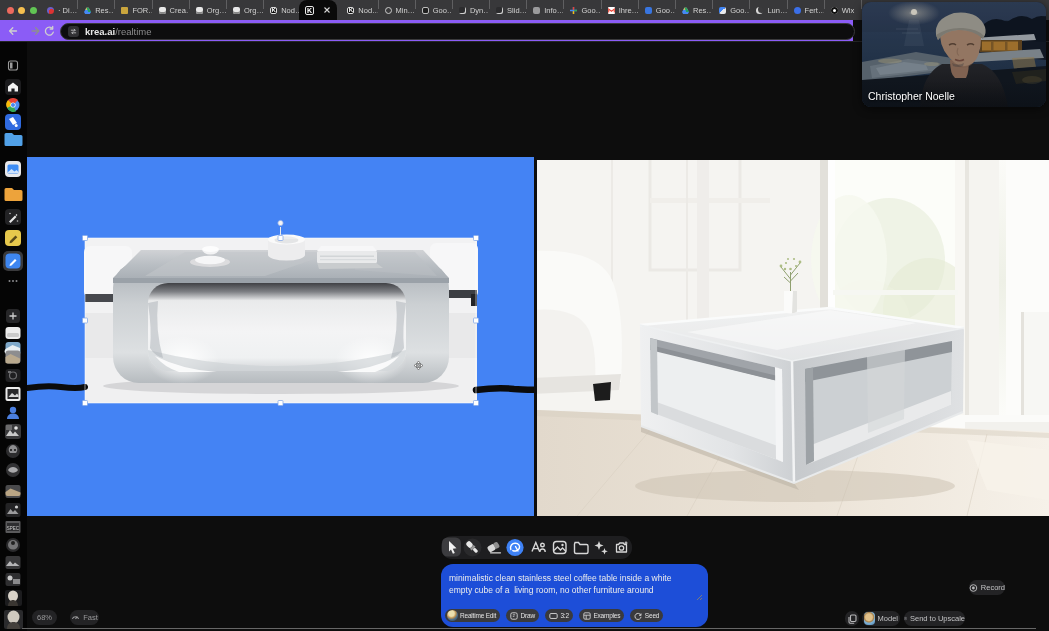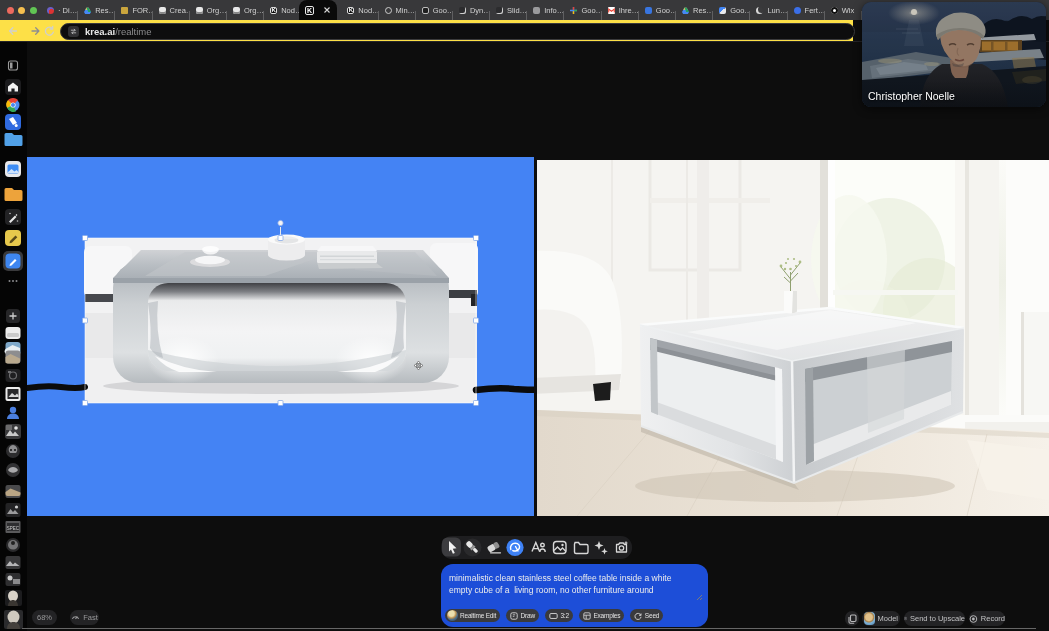--- a/index.html
+++ b/index.html
@@ -20,21 +20,21 @@
   .docfav { background:#e8e8e8; border-radius:1px; box-shadow:inset 0 -2px 0 #888; }
   .kfav { background:#0c0c0c; border:.5px solid #ddd; border-radius:1.5px; color:#fff;
     font-size:6px; font-weight:bold; }
   .clawfav { background:#2c2c2e; border-radius:50%; box-shadow:inset -1px -1px 0 #cfcfcf; }
   .tsep { width:1px; height:9px; background:#5f5f61; flex:none; }
   #activetab { position:absolute; left:299px; top:0px; width:38px; height:20px;
     background:#0a0a0a; border-radius:8px 8px 0 0; display:flex; align-items:center;
     justify-content:space-between; padding:0 6px; }
 
   
-  #urlrow { left:0; top:20px; width:853px; height:22px; background:#fde047;text-decoration:underline; }
+  #urlrow { left:0; top:20px; width:853px; height:22px; background:#8b5cf6;text-decoration:underline; }
   #urlpill { position:absolute; left:60px; top:2.5px; width:795px; height:17px;
     background:#0d0d0e; border:1px solid #3a3a3c; border-radius:9px;
     display:flex; align-items:center; padding-left:7px; }
 
   
   #dock { left:0; top:42px; width:27px; height:589px; background:#050505; }
 
   
   #canvas { left:27px; top:157px; width:507px; height:359px; background:#4483f4; }
   #result { left:537px; top:160px; width:512px; height:356px; }
@@ -68,21 +68,21 @@
 <body>
 <div id="stage">
 
   <div id="tabbar" class="abs">
     <div style="width:6.5px"></div>
     <div class="light" style="background:#ed6a5e"></div>
     <div class="light" style="background:#f5bf4f"></div>
     <div class="light" style="background:#61c554"></div>
   </div>
   <div class="abs" style="left:41px;top:0;width:1008px;height:20px;overflow:hidden">
-    <div style="display:flex;align-items:flex-end;height:20px">
+    <div style="display:flex;align-items:flex-start;height:20px">
       <div class="tab"><span class="fav" style="border-radius:50%;background:radial-gradient(circle at 65% 70%,#d33 0 40%,#6b5fc8 42%)"></span>· Di…</div>
         <div class="tsep"></div>
       <div class="tab"><span class="fav">
             <svg width="7" height="7" viewBox="0 0 10 10">
               <path d="M3.4 1h3.2L10 7.2 8.4 10H1.6L0 7.2z" fill="#4688f4"></path>
               <path d="M3.4 1h3.2L8.2 4H1.8z" fill="#ffcf48"></path>
               <path d="M6.6 1L10 7.2H6.2L3.4 1z" fill="#1ea362"></path>
             </svg>
           </span>Res…</div>
         <div class="tsep"></div>
@@ -619,21 +619,21 @@
         <rect x="2.5" y="1" width="5.5" height="6.5" rx="1.2" fill="none" stroke="#b8b8ba" stroke-width="1.1"></rect>
         <path d="M1 3v5a1.2 1.2 0 0 0 1.2 1.2h4" fill="none" stroke="#b8b8ba" stroke-width="1.1"></path>
       </svg>
   </div>
   <div class="bpill rpill" style="left:862px;top:611px;width:38px;padding:0 2px">
     <span style="width:13px;height:13px;border-radius:4px;background:radial-gradient(circle at 45% 40%,#e0c089 0 34%,#a8834e 48%,#7fb3d8 60%,#4a7da8 100%);display:inline-block"></span>Model</div>
   <div class="bpill rpill" style="left:904px;top:611px;width:61px;padding:0"><svg width="9" height="9" viewBox="0 0 10 10">
         <rect x="1" y="1" width="8" height="8" rx="1.5" fill="none" stroke="#b8b8ba" stroke-width="1.1"></rect>
         <path d="M5 7V3.2M3.5 4.6L5 3.2l1.5 1.4" fill="none" stroke="#b8b8ba" stroke-width="1.1"></path>
       </svg>Send to Upscale</div>
-  <div class="bpill rpill" style="left:969px;top:611px;width:36px;padding:0"><svg width="10" height="10" viewBox="0 0 10 10">
+  <div class="bpill rpill" style="left:969px;top:580px;width:36px;padding:0"><svg width="10" height="10" viewBox="0 0 10 10">
         <circle cx="5" cy="5" r="3.8" fill="none" stroke="#b8b8ba" stroke-width="1.1"></circle>
         <circle cx="5" cy="5" r="1.6" fill="#b8b8ba"></circle>
       </svg>Record</div>
   <div class="bpill rpill" style="left:1009px;top:635px;width:32px;padding:0"><svg width="9" height="9" viewBox="0 0 10 10">
         <path d="M5 1v5M3 4.2L5 6.2l2-2M1.5 8.5h7" fill="none" stroke="#b8b8ba" stroke-width="1.2"></path>
       </svg>Save</div>
 
   <div class="abs" style="left:22px;top:628px;width:1014px;height:1px;background:#666"></div>
 </div>
 

